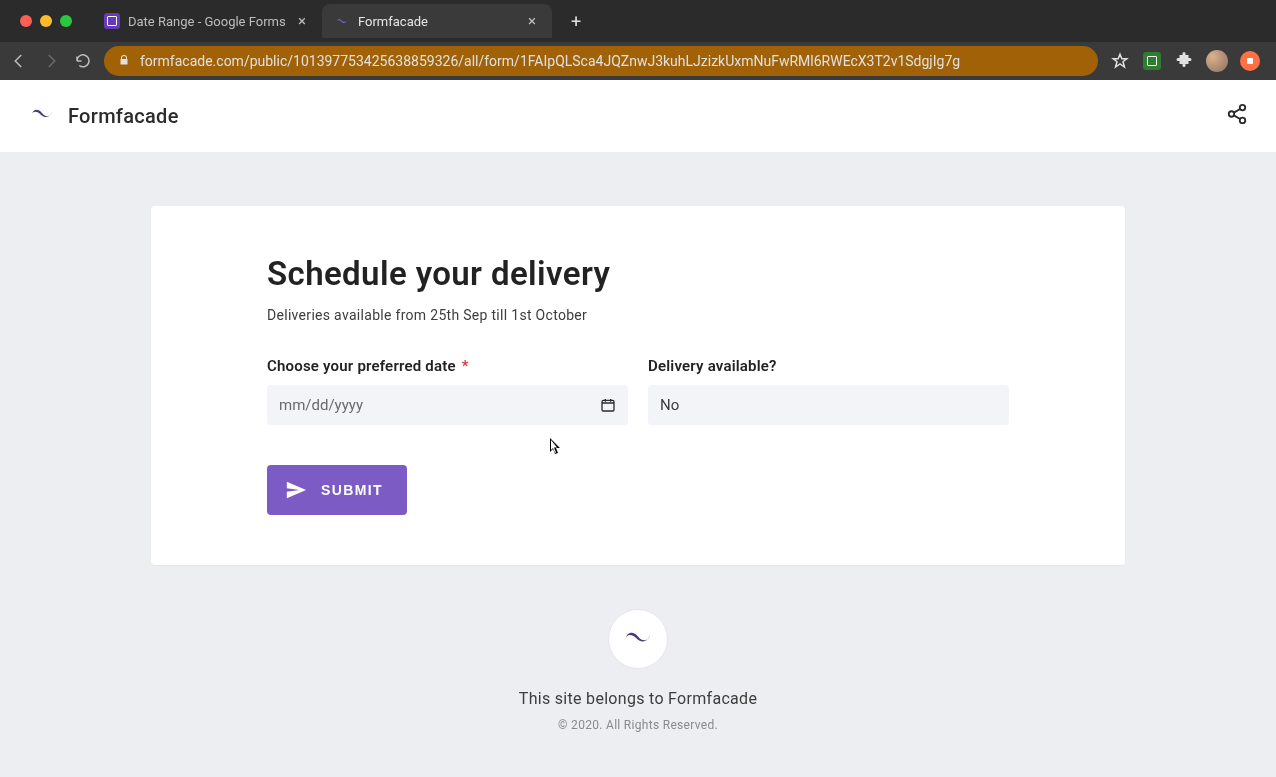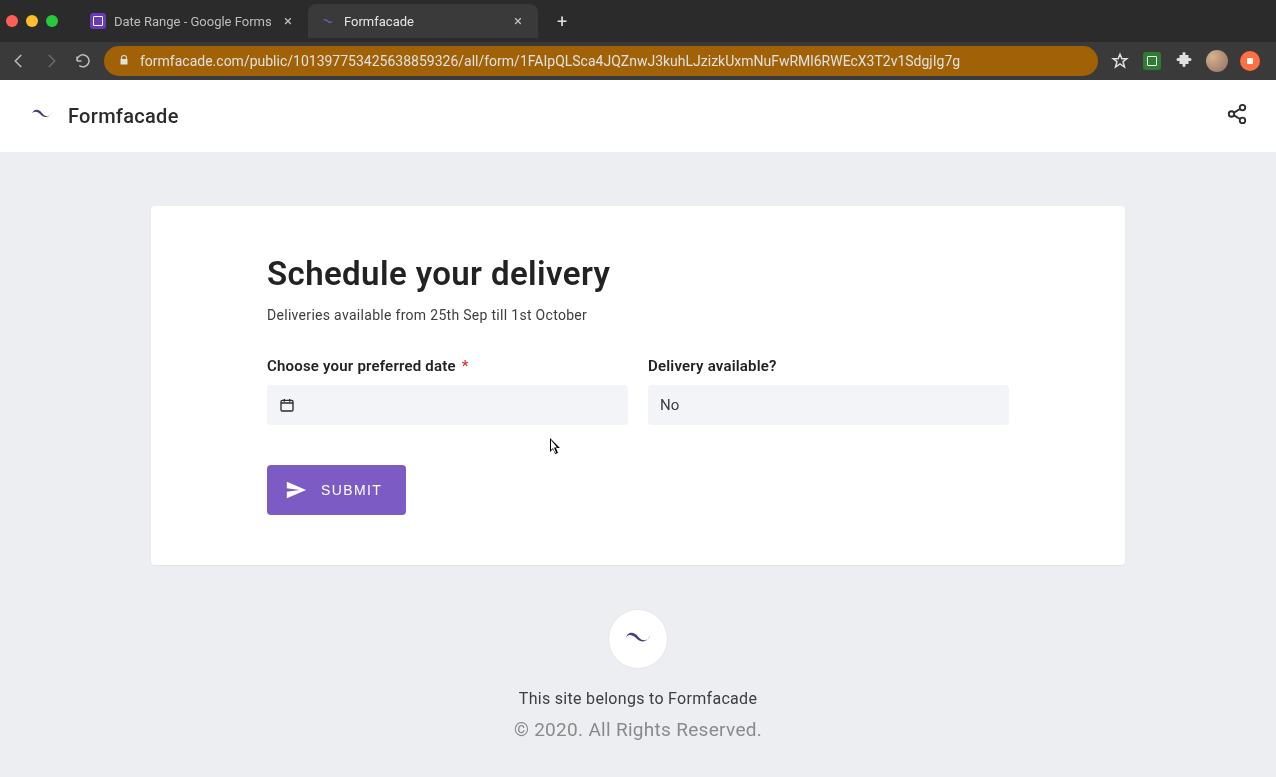--- a/index.html
+++ b/index.html
@@ -14,21 +14,21 @@
   .chrome {
     background: #2b2b2b;
     height: 80px;
     display: flex;
     flex-direction: column;
   }
   .tabbar {
     display: flex;
     align-items: center;
     height: 42px;
-    padding-left: 0;
+    padding-left: 14px;
     gap: 0;
   }
   .traffic {
     display: flex;
     gap: 8px;
     align-items: center;
     padding: 0 10px 0 6px;
     margin-right: 10px;
   }
   .traffic span {
@@ -237,21 +237,21 @@
     border: none;
     border-radius: 4px;
     height: 50px;
     padding: 0 24px 0 18px;
     display: inline-flex;
     align-items: center;
     gap: 14px;
     color: #fff;
     font-size: 14px;
     letter-spacing: 1.4px;
-    font-weight: 400;
+    font-weight: 700;
     cursor: pointer;
   }
   .submit-btn svg { width: 22px; height: 22px; fill:#fff; }
 
   .footer {
     display: flex;
     flex-direction: column;
     align-items: center;
     margin-top: 44px;
     gap: 20px;
@@ -263,21 +263,21 @@
     border: 1px solid #e6e6ea;
     display: flex; align-items: center; justify-content: center;
   }
   .footer .circ .logo { width: 34px; height: 22px; }
   .footer .belong {
     font-size: 16px;
     color: #3d3d3d;
     letter-spacing: 0.3px;
   }
   .footer .copy {
-    font-size: 19px;
+    font-size: 12px;
     color: #8a8a8a;
     letter-spacing: 0.3px;
     margin-top: -10px;
     text-align: right;
   }
 
   
   .cursor {
     position: absolute;
     left: 550px;
@@ -391,20 +391,21 @@
       <h1>Schedule your delivery</h1>
       <div class="subtitle">Deliveries available from 25th Sep till 1st October</div>
 
       <div class="fields">
         <div class="field">
           <label>
             <span>Choose your preferred date</span>
             <span class="req">*</span>
           </label>
           <div class="input-wrap">
+            <input type="text" placeholder="mm/dd/yyyy" style="">
             <span class="cal-ico">
               <svg viewBox="0 0 24 24" fill="none" stroke="#2b2b2b" stroke-width="2">
                 <rect x="3" y="5" width="18" height="16" rx="2"></rect>
                 <path d="M3 9h18M8 3v4M16 3v4"></path>
               </svg>
             </span>
           </div>
         </div>
 
         <div class="field">

